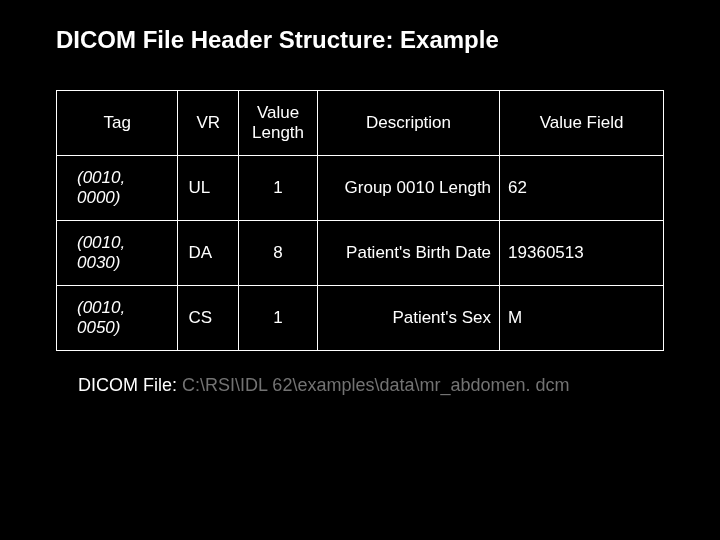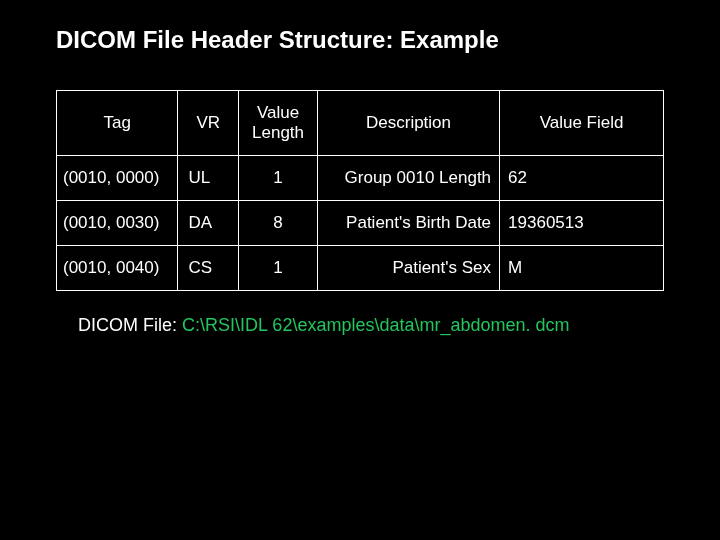--- a/index.html
+++ b/index.html
@@ -29,31 +29,31 @@
     }
     th {
       font-weight: normal;
       text-align: center;
     }
     col.tag   { width: 20%; }
     col.vr    { width: 10%; }
     col.vl    { width: 13%; }
     col.desc  { width: 30%; }
     col.valf  { width: 27%; }
-    td.c-tag { text-align: left; padding-left: 6px; }
+    td.c-tag { text-align: left; padding-left: 20px; font-style: italic; }
     td.c-vr  { text-align: left; padding-left: 10px; }
     td.c-vl  { text-align: center; }
     td.c-desc{ text-align: right; padding-left: 8px; }
     td.c-valf{ text-align: left; padding-left: 8px; }
     .footer {
       margin-top: 24px;
       font-size: 18px;
       padding-left: 22px;
     }
-    .footer .path { color: #22c55e; }
+    .footer .path { color: #737373; }
   </style>
 </head>
 <body>
 
 <div class="title">DICOM File Header Structure: Example</div>
 
 <table>
   <colgroup>
     <col class="tag">
       <col class="vr">
@@ -79,21 +79,21 @@
       <td class="c-valf">62</td>
     </tr>
     <tr>
       <td class="c-tag">(0010, 0030)</td>
       <td class="c-vr">DA</td>
       <td class="c-vl">8</td>
       <td class="c-desc">Patient's Birth Date</td>
       <td class="c-valf">19360513</td>
     </tr>
     <tr>
-      <td class="c-tag">(0010, 0040)</td>
+      <td class="c-tag">(0010, 0050)</td>
       <td class="c-vr">CS</td>
       <td class="c-vl">1</td>
       <td class="c-desc">Patient's Sex</td>
       <td class="c-valf">M</td>
     </tr>
   </tbody>
 </table>
 
 <div class="footer">
   <span>DICOM File: </span><span class="path">C:\RSI\IDL 62\examples\data\mr_abdomen. dcm</span>

